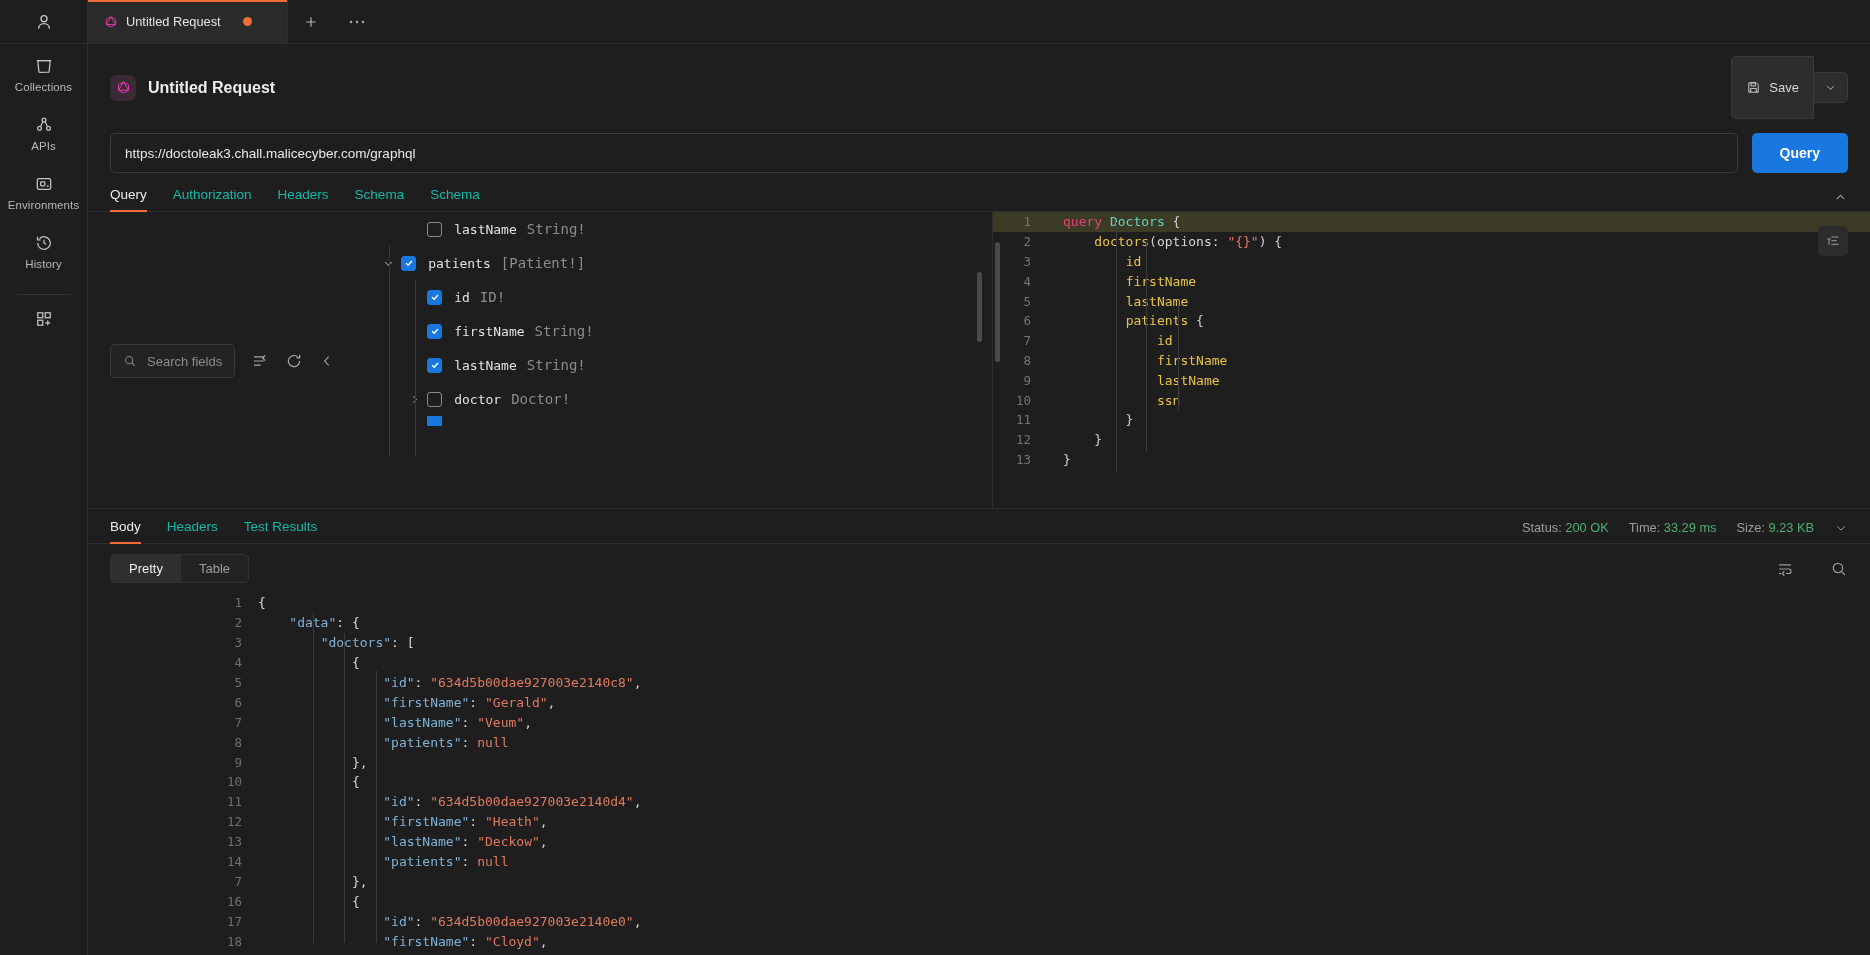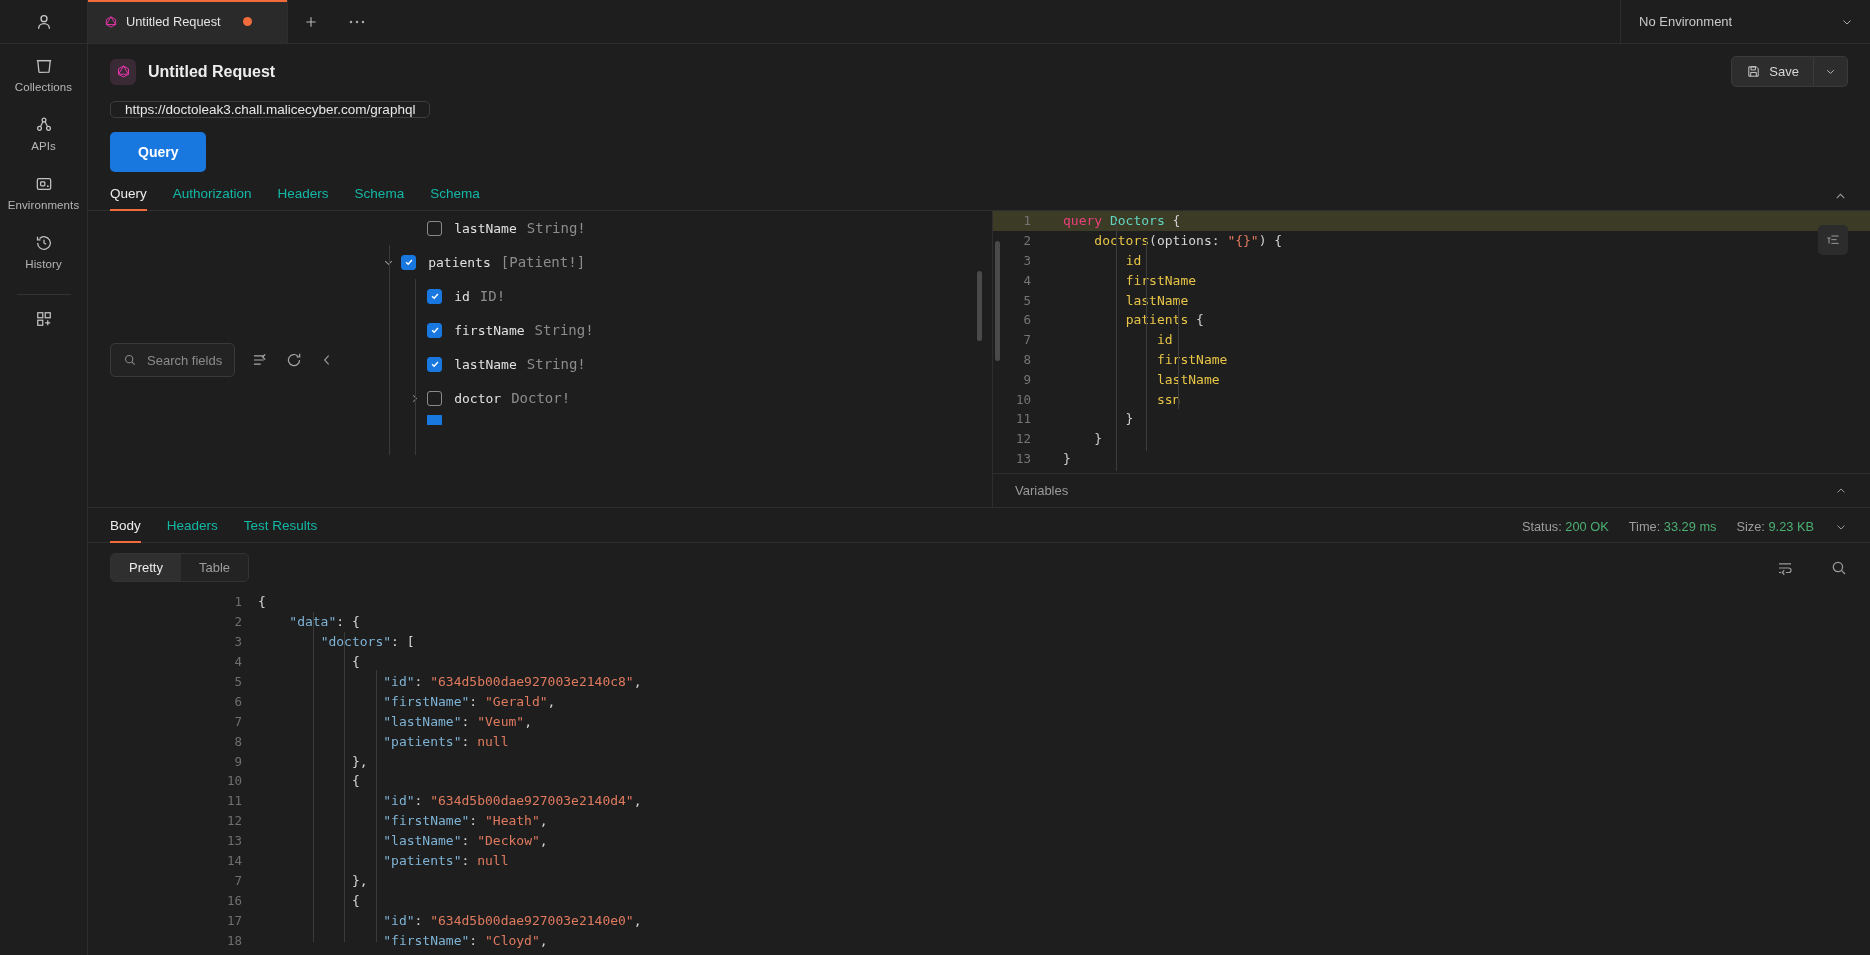--- a/index.html
+++ b/index.html
@@ -61,29 +61,29 @@
   
   .req-head { display:flex; align-items:center; padding: 12px 22px 8px 22px; }
   .req-logo {
     width: 26px; height: 26px; border-radius: 6px; background:#3a2a36;
     display:flex; align-items:center; justify-content:center; margin-right: 12px;
   }
   .req-title { font-size: 16px; font-weight: bold; color:#ededed; }
   .req-head-right { margin-left:auto; display:flex; align-items:center; }
   .savebtn {
     display:flex; align-items:center; gap:8px; background:#2d2d2d; border:1px solid #3a3a3a;
-    border-radius:5px 0 0 5px; padding: 7px 14px; font-size:13px; color:#d8d8d8; cursor:pointer;
+    border-radius:5px 0 0 5px; padding: 23px 14px; font-size:13px; color:#d8d8d8; cursor:pointer;
   }
   .savecaret {
     background:#2d2d2d; border:1px solid #3a3a3a; border-left:none; border-radius:0 5px 5px 0;
     padding: 8px 10px; cursor:pointer; display:flex; align-items:center;
   }
 
   
-  .url-row { display:flex; align-items:flex-start; gap: 14px; padding: 6px 22px 4px 22px; flex-direction: column; }
+  .url-row { display:flex; align-items:flex-end; gap: 14px; padding: 6px 22px 4px 22px; }
   .url-box {
     flex: 1; height: 40px; background:#1e1e1e; border:1px solid #3d3d3d; border-radius:5px;
     display:flex; align-items:center; padding: 0 14px;
     font-size: 13.5px; color:#e8e8e8;
   }
   .query-btn {
     background:#1878e0; color:#fff; font-size:14px; font-weight:bold;
     border:none; border-radius:5px; padding: 0 28px; height: 40px; cursor:pointer;
     font-family:"Liberation Sans",sans-serif;
   }
@@ -273,26 +273,20 @@
         </svg>
       </div>
       <div class="tab-more">
         <svg width="18" height="6" viewBox="0 0 24 8" fill="#a8a8a8">
           <circle cx="4" cy="4" r="1.7"></circle>
             <circle cx="12" cy="4" r="1.7"></circle>
             <circle cx="20" cy="4" r="1.7"></circle>
         </svg>
       </div>
       <div class="tabstrip-spacer"></div>
-      <div class="envsel">
-        <span>No Environment</span>
-        <svg width="14" height="14" viewBox="0 0 24 24" fill="none" stroke="#b0b0b0" stroke-width="1.7">
-          <path d="M6 9.5 12 15.5 18 9.5"></path>
-        </svg>
-      </div>
     </div>
 
     <div class="req-head">
       <div class="req-logo">
         <svg width="15" height="15" viewBox="0 0 24 24" fill="none" stroke="#e535ab" stroke-width="1.6">
           <path d="M12 3.2 20 7.7v8.6L12 20.8 4 16.3V7.7z"></path>
             <path d="M12 3.2 4 16.3h16z"></path>
         </svg>
       </div>
       <div class="req-title">Untitled Request</div>
@@ -495,28 +489,20 @@
                 <div class="gutter">13</div>
                 <div class="ecode"><span class="k-pn">}</span></div>
               </div>
             </div>
           <div class="fmt-btn">
             <svg width="16" height="16" viewBox="0 0 24 24" fill="none" stroke="#9a9a9a" stroke-width="1.5">
               <path d="M6 17.5V9M3.5 9h5M9.5 6h11M9.5 11.5h8M9.5 17h11"></path>
             </svg>
           </div>
         </div>
-        <div class="varbar">
-          <span>Variables</span>
-          <span class="car">
-            <svg width="14" height="14" viewBox="0 0 24 24" fill="none" stroke="#9a9a9a" stroke-width="1.7">
-                <path d="M6 14.5 12 8.5 18 14.5"></path>
-              </svg>
-          </span>
-        </div>
       </div>
     </div>
 
     <div class="resp">
       <div class="resp-tabs">
         <div class="rtab active">Body</div>
         <div class="rtab">Headers</div>
         <div class="rtab">Test Results</div>
         <div class="resp-status">
           <span>

